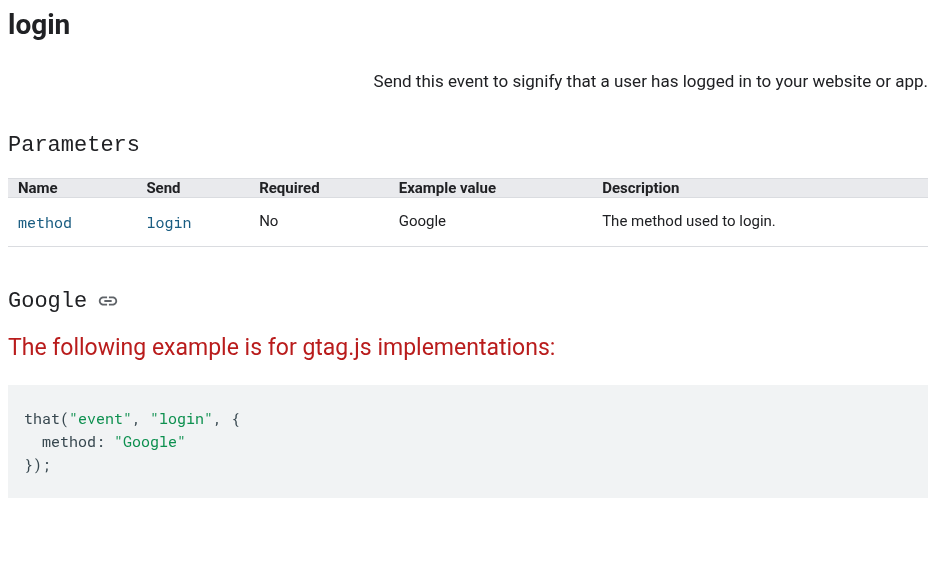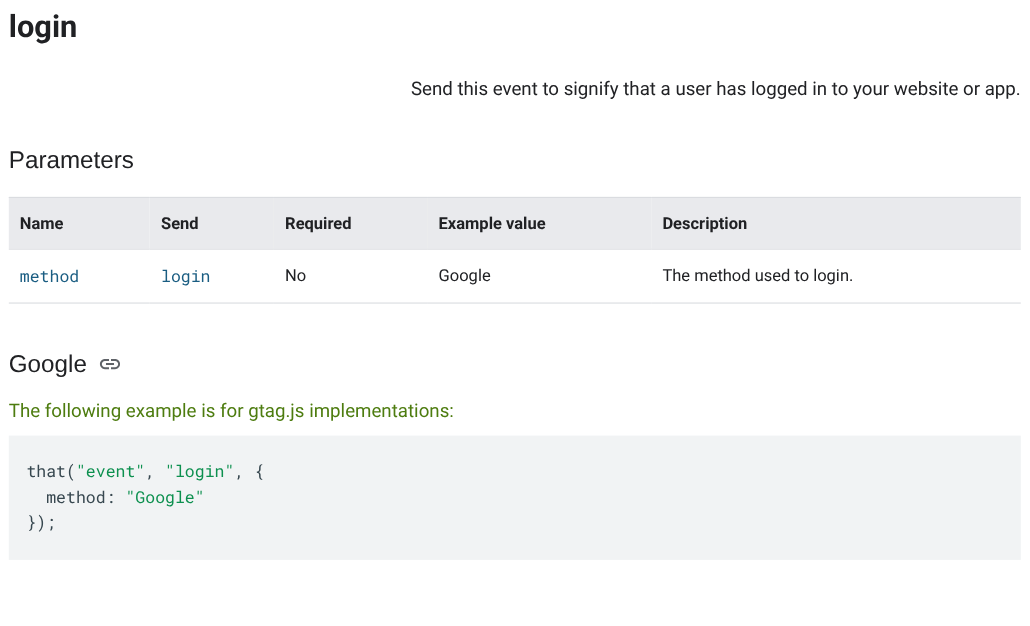--- a/index.html
+++ b/index.html
@@ -26,39 +26,39 @@
       font-family: Roboto, Arial, sans-serif;
       color: #202124;
       margin-bottom: 38px;
       line-height: 1.5;
       text-align: right;
     }
     h3.sub-title {
       font-size: 22px;
       font-weight: 400;
       color: #202124;
-      font-family: Liberation Sans, sans-serif;
+      font-family: Liberation Mono, monospace;
       margin-bottom: 20px;
       display: flex;
       align-items: center;
       gap: 10px;
     }
     table.params {
       width: 100%;
       border-collapse: collapse;
       font-family: Roboto, Arial, sans-serif;
       font-size: 15px;
       margin-bottom: 42px;
     }
     table.params thead th {
       background: #e9eaed;
       text-align: left;
       font-weight: 700;
       color: #202124;
-      padding: 14px 10px;
+      padding: 0 10px;
       border-top: 1px solid #dadce0;
       border-bottom: 1px solid #dadce0;
     }
     table.params tbody td {
       padding: 14px 10px;
       border-bottom: 1px solid #dadce0;
       color: #202124;
       vertical-align: top;
     }
     code.inline {
@@ -67,24 +67,24 @@
       font-size: 15px;
     }
     .link-icon {
       width: 22px;
       height: 22px;
       color: #5f6368;
       cursor: pointer;
       display: inline-flex;
     }
     p.example-intro {
-      font-size: 17px;
+      font-size: 23px;
       font-family: Roboto, Arial, sans-serif;
-      color: #4d7c0f;
-      margin-bottom: 12px;
+      color: #b91c1c;
+      margin-bottom: 24px;
     }
     pre.code-block {
       background: #f1f3f4;
       padding: 22px 16px;
       font-family: 'Roboto Mono', Menlo, Consolas, monospace;
       font-size: 15px;
       line-height: 1.55;
       color: #37474f;
       white-space: pre;
       overflow-x: auto;

